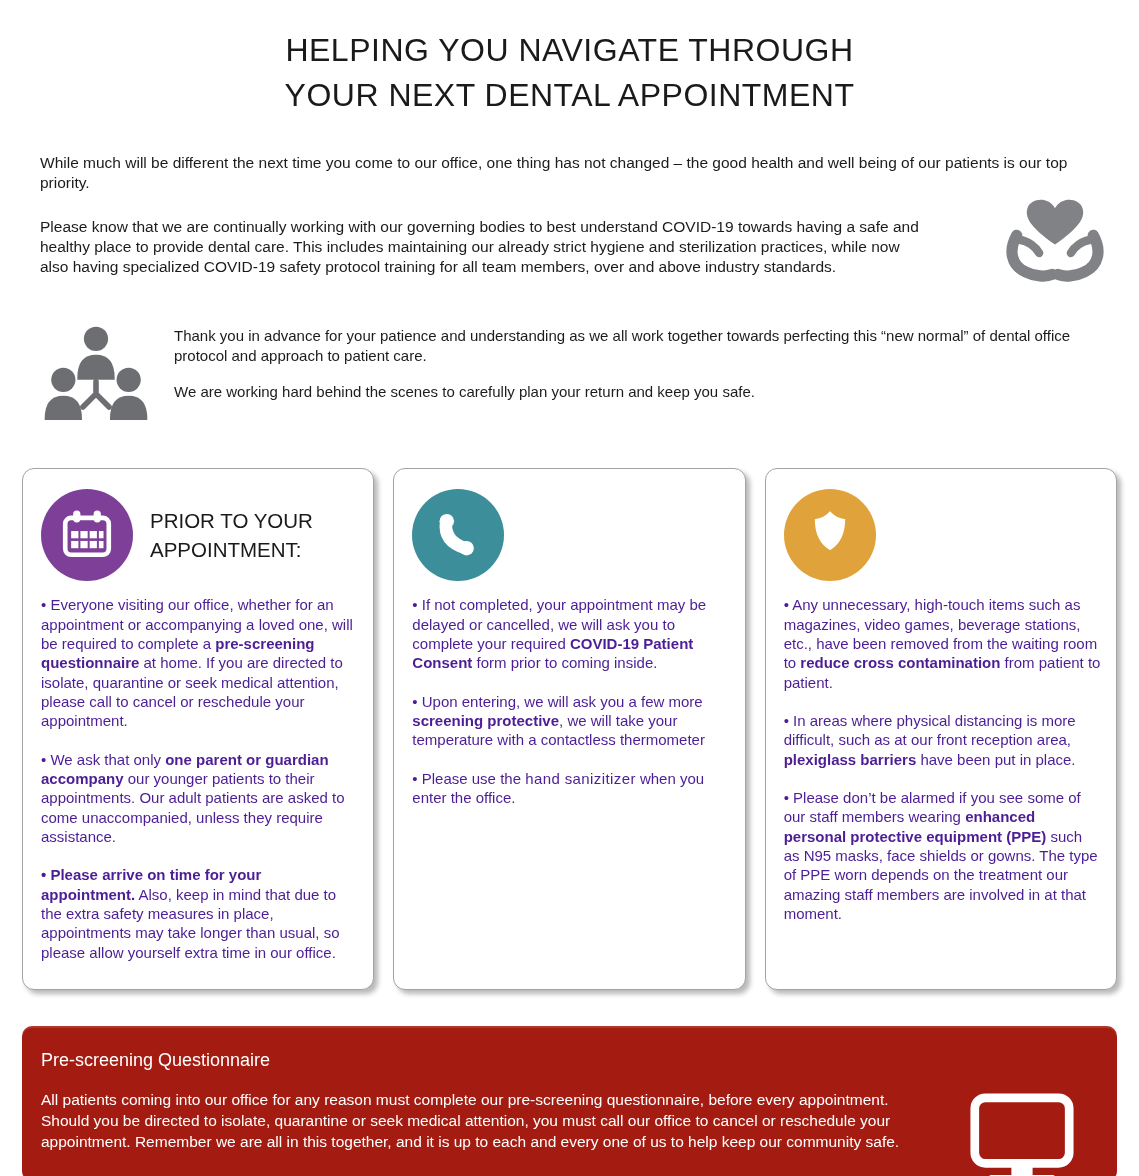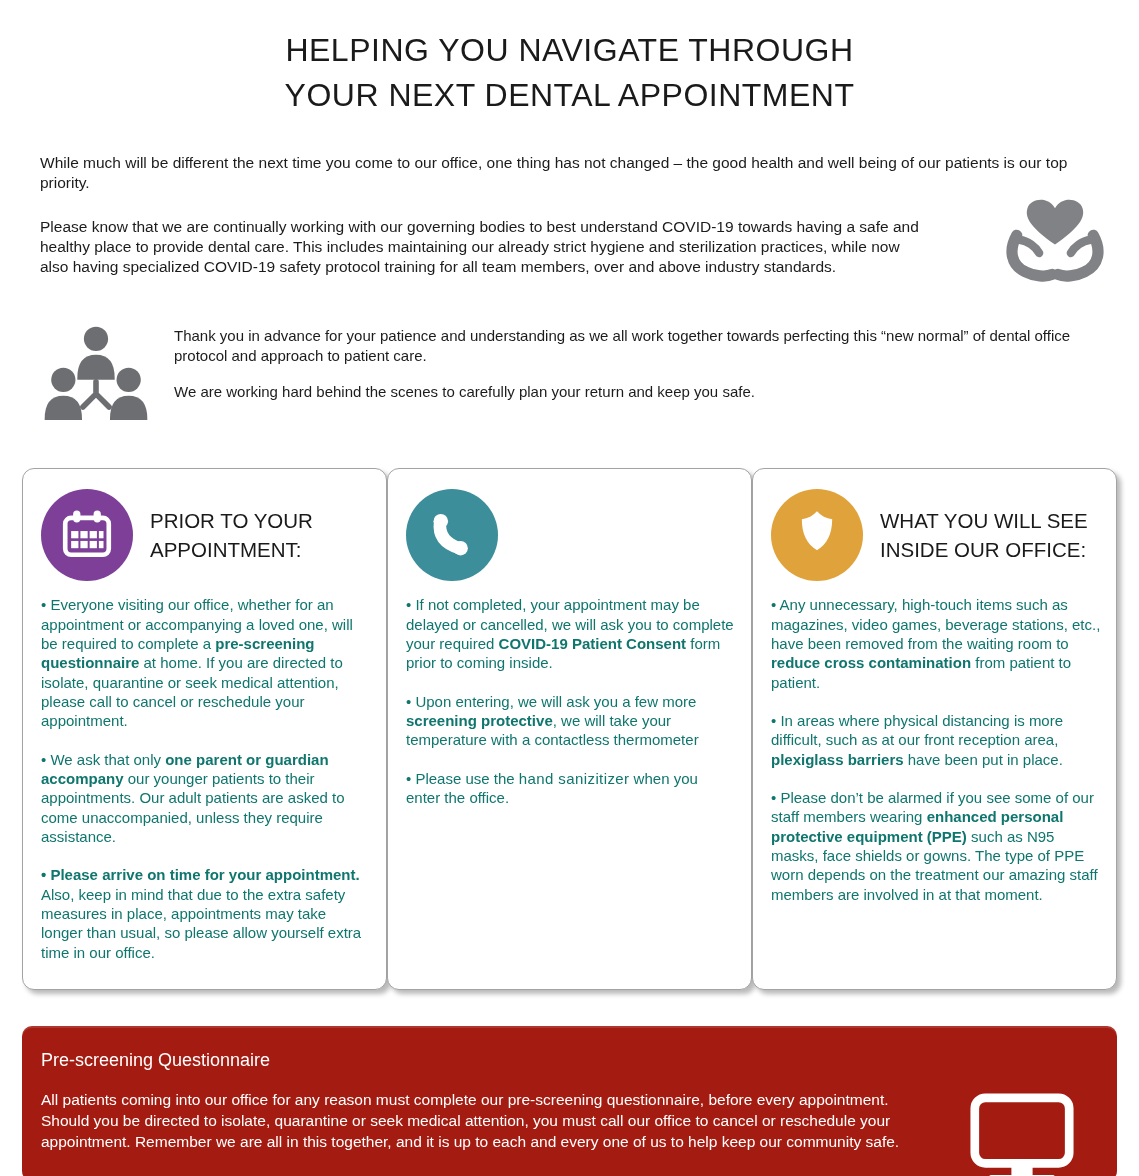--- a/index.html
+++ b/index.html
@@ -48,20 +48,21 @@
     gap: 22px;
   }
   .people-icon { width: 112px; height: 106px; flex: 0 0 112px; margin-top: 6px; }
   .thanks-text { font-size: 15px; line-height: 1.33; padding-top: 10px; }
   .thanks-text p.p1 { margin-bottom: 16px; }
 
   
   .cards {
     margin: 40px 22px 0 22px;
     display: flex;
+    gap: 19px;
     align-items: stretch;
   }
   .card {
     flex: 1 1 0;
     background: #ffffff;
     border: 1px solid #a3a3a3;
     border-radius: 12px;
     box-shadow: 4px 4px 5px rgba(0,0,0,0.28);
     padding: 20px 15px 8px 18px;
   }
@@ -84,21 +85,21 @@
   .card-title {
     font-size: 20.5px;
     font-weight: 400;
     line-height: 1.42;
     color: #1a1a1a;
   }
   .card-body p {
     font-size: 15px;
     line-height: 1.29;
     margin-bottom: 19px;
-    color: #0f766e;
+    color: #4c1d95;
   }
   .card-body b { font-weight: 700; }
   .card-body .md { letter-spacing: 0.4px; }
 
   
   .banner {
     position: relative;
     margin: 36px 22px 0 22px;
     background: #a41c11;
     border-radius: 10px;
@@ -206,21 +207,20 @@
       </div>
     </div>
 
     <div class="card">
       <div class="card-header">
         <span class="icon-circle orange">
           <svg viewBox="0 0 100 100" xmlns="http://www.w3.org/2000/svg">
             <path fill="#ffffff" d="M50 14 C56 21 64 25 73 26 C73 48 65 64 50 73 C35 64 27 48 27 26 C36 25 44 21 50 14 Z"></path>
           </svg>
         </span>
-        <h2 class="card-title">WHAT YOU WILL SEE INSIDE OUR OFFICE:</h2>
       </div>
       <div class="card-body">
         <p><span>• Any unnecessary, high-touch items such as magazines, video games, beverage stations, etc., have been removed from the waiting room to </span><b>reduce cross contamination</b><span> from patient to patient.</span></p>
         <p><span>• In areas where physical distancing is more difficult, such as at our front reception area, </span><b>plexiglass barriers</b><span> have been put in place.</span></p>
         <p><span>• Please don’t be alarmed if you see some of our staff members wearing </span><b>enhanced personal protective equipment (PPE)</b><span> such as N95 masks, face shields or gowns. The type of PPE worn depends on the treatment our amazing staff members are involved in at that moment.</span></p>
       </div>
     </div>
 
   </div>
 

